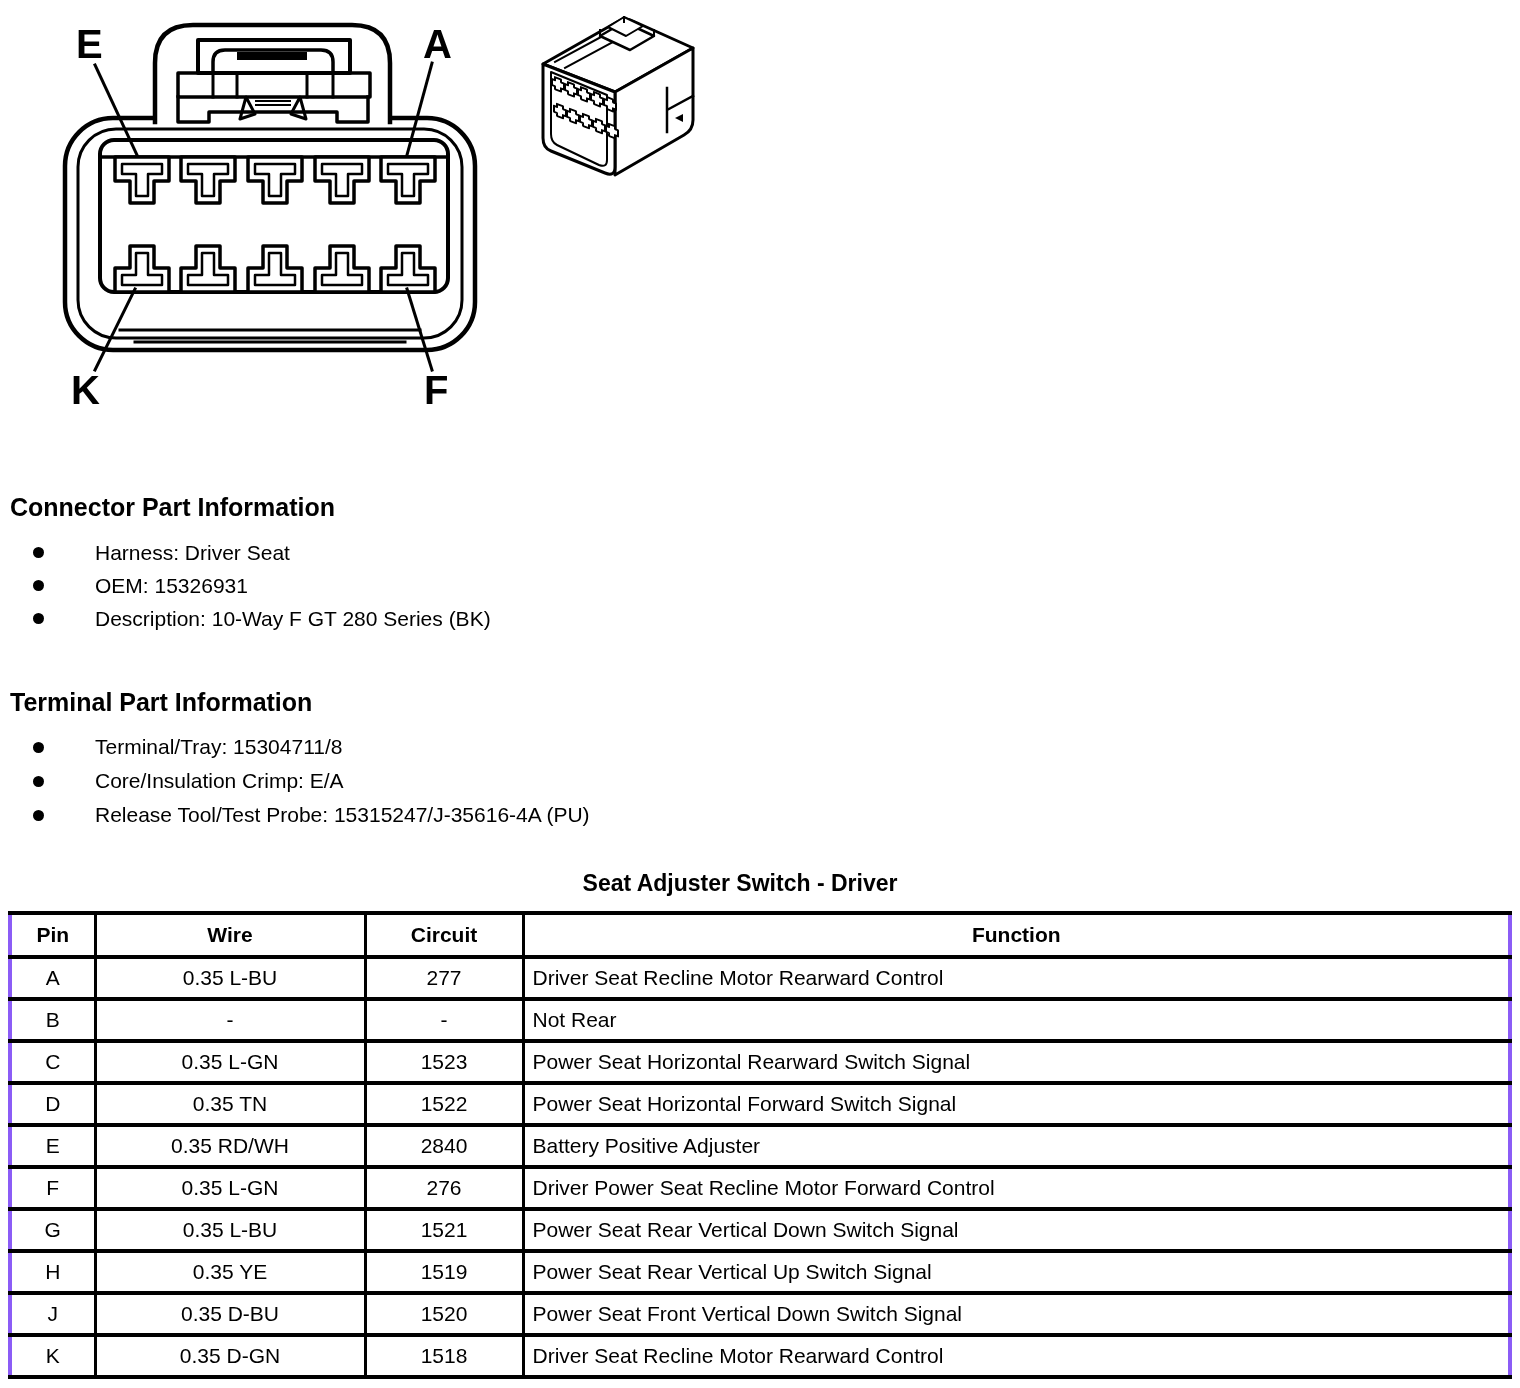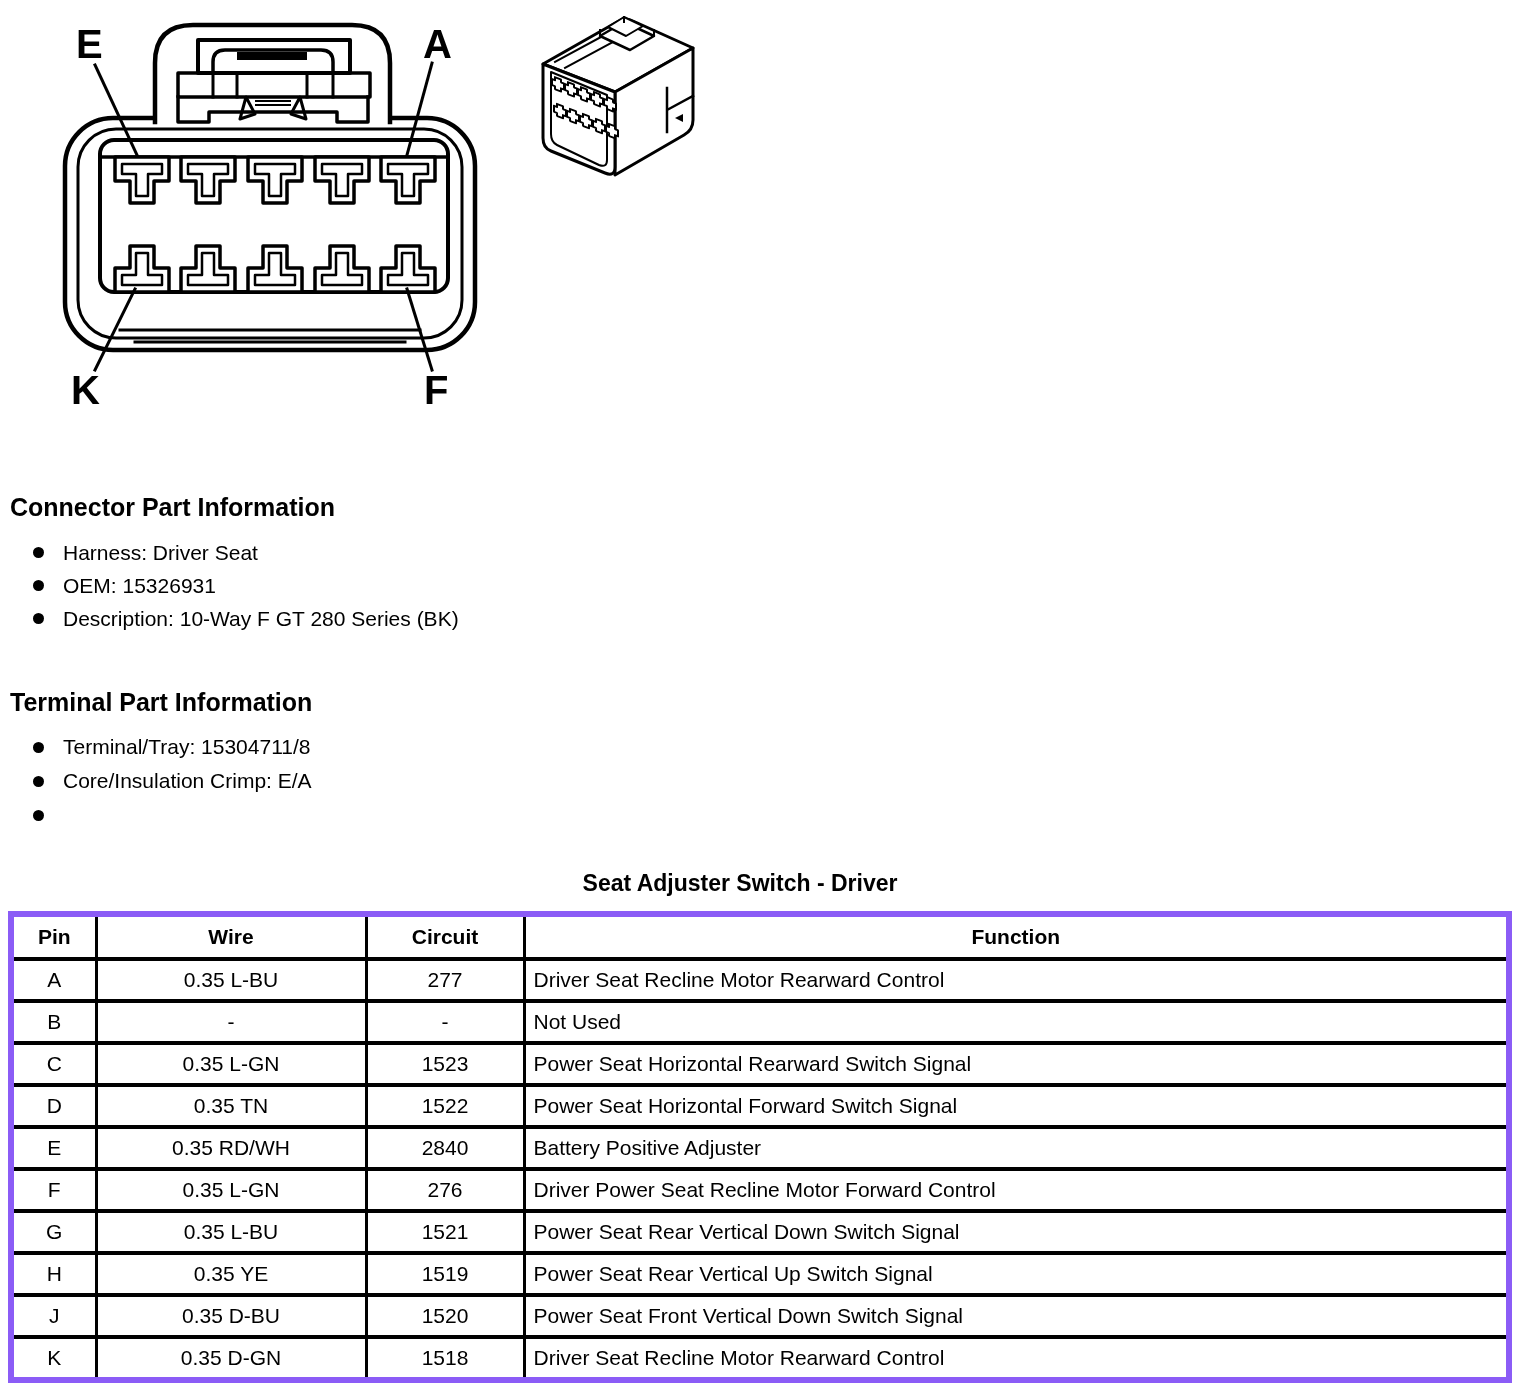--- a/index.html
+++ b/index.html
@@ -21,35 +21,35 @@
   svg .s45{stroke-width:4.5;}
   svg .s40{stroke-width:4;}
   svg .s35{stroke-width:3.5;}
   svg .s30{stroke-width:3;}
   svg .s25{stroke-width:2.5;}
   svg .s20{stroke-width:2;}
 
   
   .section-heading{font-size:25px;font-weight:bold;white-space:nowrap;margin-top:6px;}
   ul.bullets{list-style:none;margin:0;padding:0;}
-  ul.bullets li{display:flex;align-items:center;font-size:21px;white-space:nowrap;}
+  ul.bullets li{display:flex;align-items:center;font-size:21px;white-space:nowrap;gap:32px;}
   #connector-list li{height:33px;}
   #terminal-list li{height:34px;}
   ul.bullets .dot{
     flex:none;width:11px;height:11px;border-radius:50%;
     background:#000;margin-left:33px;margin-right:19px;
   }
 
   
   #table-title{left:0;top:870px;width:1480px;text-align:center;
     font-size:23px;font-weight:bold;}
   #pin-table-wrap{left:8px;top:911px;width:1504px;}
   table.pin-table{
     border-collapse:collapse;table-layout:fixed;width:1504px;
-    border:6px solid #8b5cf6;
+    border:4px solid #8b5cf6;
   }
   table.pin-table th,table.pin-table td{
     border-left:3px solid #000;border-right:3px solid #000;
     border-top:4px solid #000;border-bottom:4px solid #000;
     font-size:21px;padding:0;text-align:center;vertical-align:middle;
     white-space:nowrap;overflow:hidden;
   }
   table.pin-table th{height:40px;font-weight:bold;}
   table.pin-table td{height:38px;font-weight:normal;}
   table.pin-table .c3{text-align:left;padding-left:8px;}
@@ -188,20 +188,21 @@
     <li>
       <span class="dot"></span>
       <span>Terminal/Tray: 15304711/8</span>
     </li>
     <li>
       <span class="dot"></span>
       <span>Core/Insulation Crimp: E/A</span>
     </li>
     <li>
       <span class="dot"></span>
+      <span>Release Tool/Test Probe: 15315247/J-35616-4A (PU)</span>
     </li>
   </ul>
 
 <div id="table-title" class="abs">Seat Adjuster Switch - Driver</div>
 
 <div id="pin-table-wrap" class="abs">
   <table class="pin-table">
     <colgroup>
       <col class="col-pin">
         <col class="col-wire">
@@ -220,21 +221,21 @@
         <tr>
           <td class="c0">A</td>
           <td class="c1">0.35 L-BU</td>
           <td class="c2">277</td>
           <td class="c3">Driver Seat Recline Motor Rearward Control</td>
         </tr>
         <tr>
           <td class="c0">B</td>
           <td class="c1">-</td>
           <td class="c2">-</td>
-          <td class="c3">Not Used</td>
+          <td class="c3">Not Rear</td>
         </tr>
         <tr>
           <td class="c0">C</td>
           <td class="c1">0.35 L-GN</td>
           <td class="c2">1523</td>
           <td class="c3">Power Seat Horizontal Rearward Switch Signal</td>
         </tr>
         <tr>
           <td class="c0">D</td>
           <td class="c1">0.35 TN</td>

